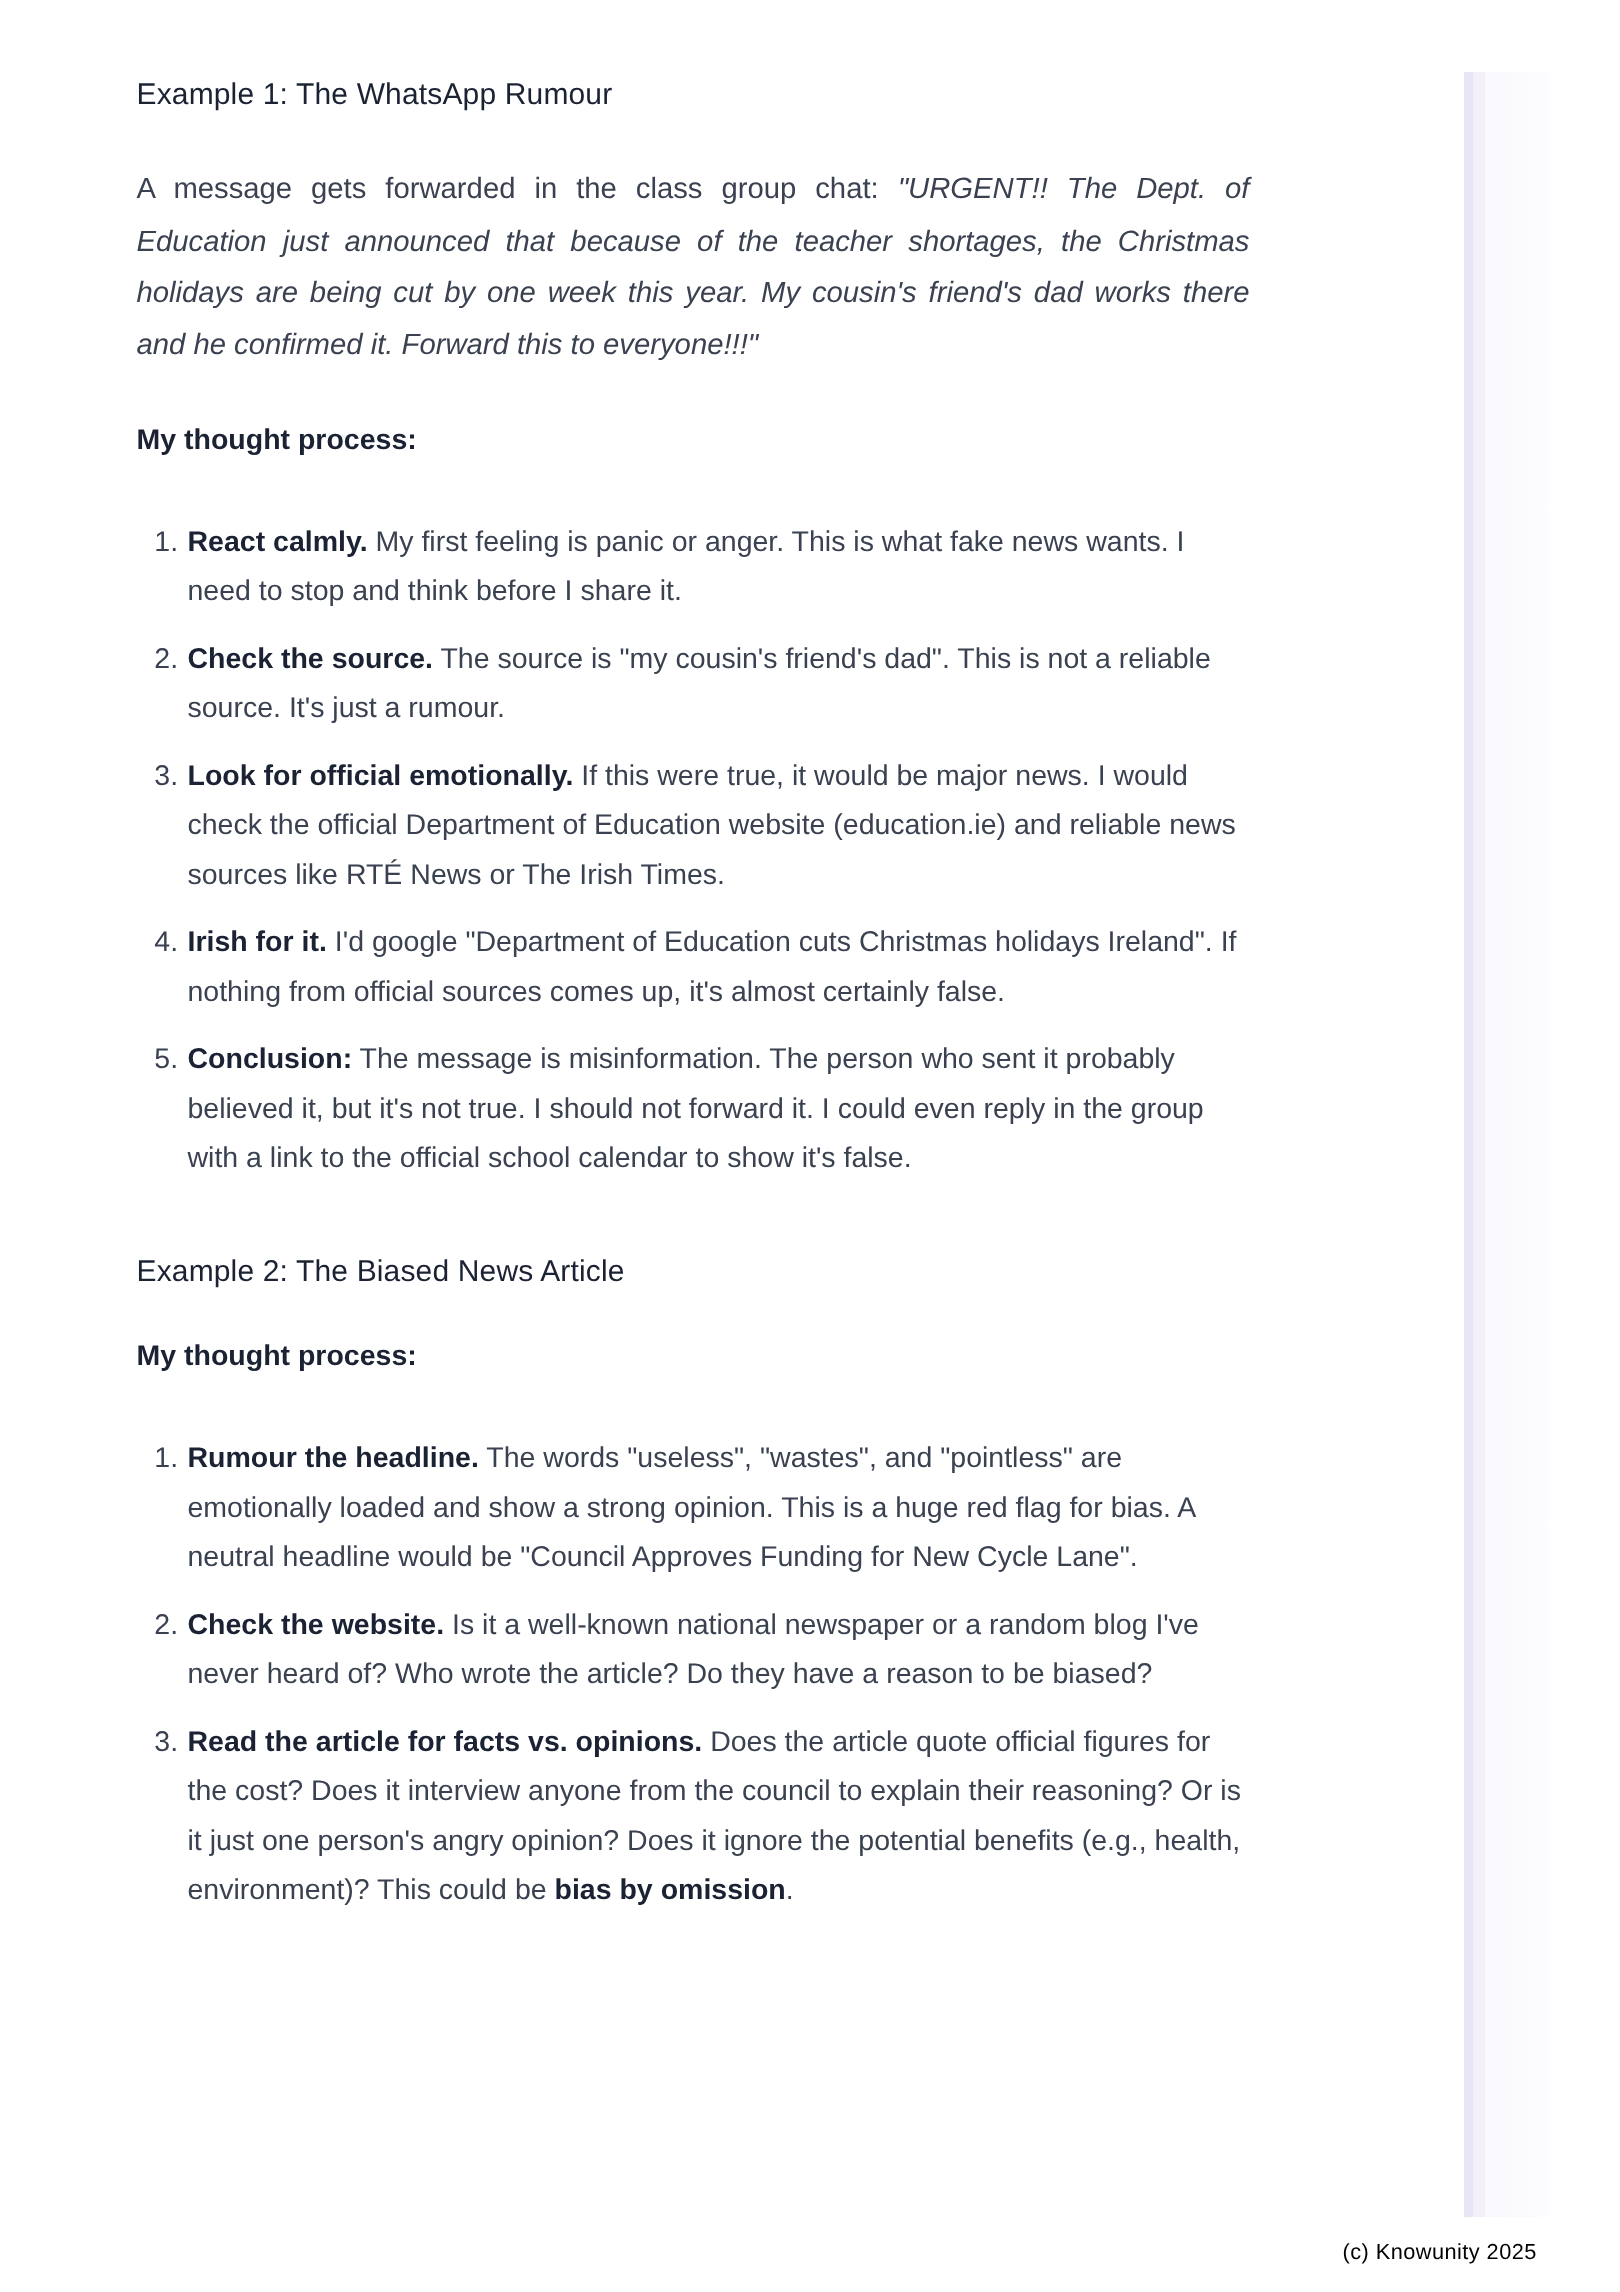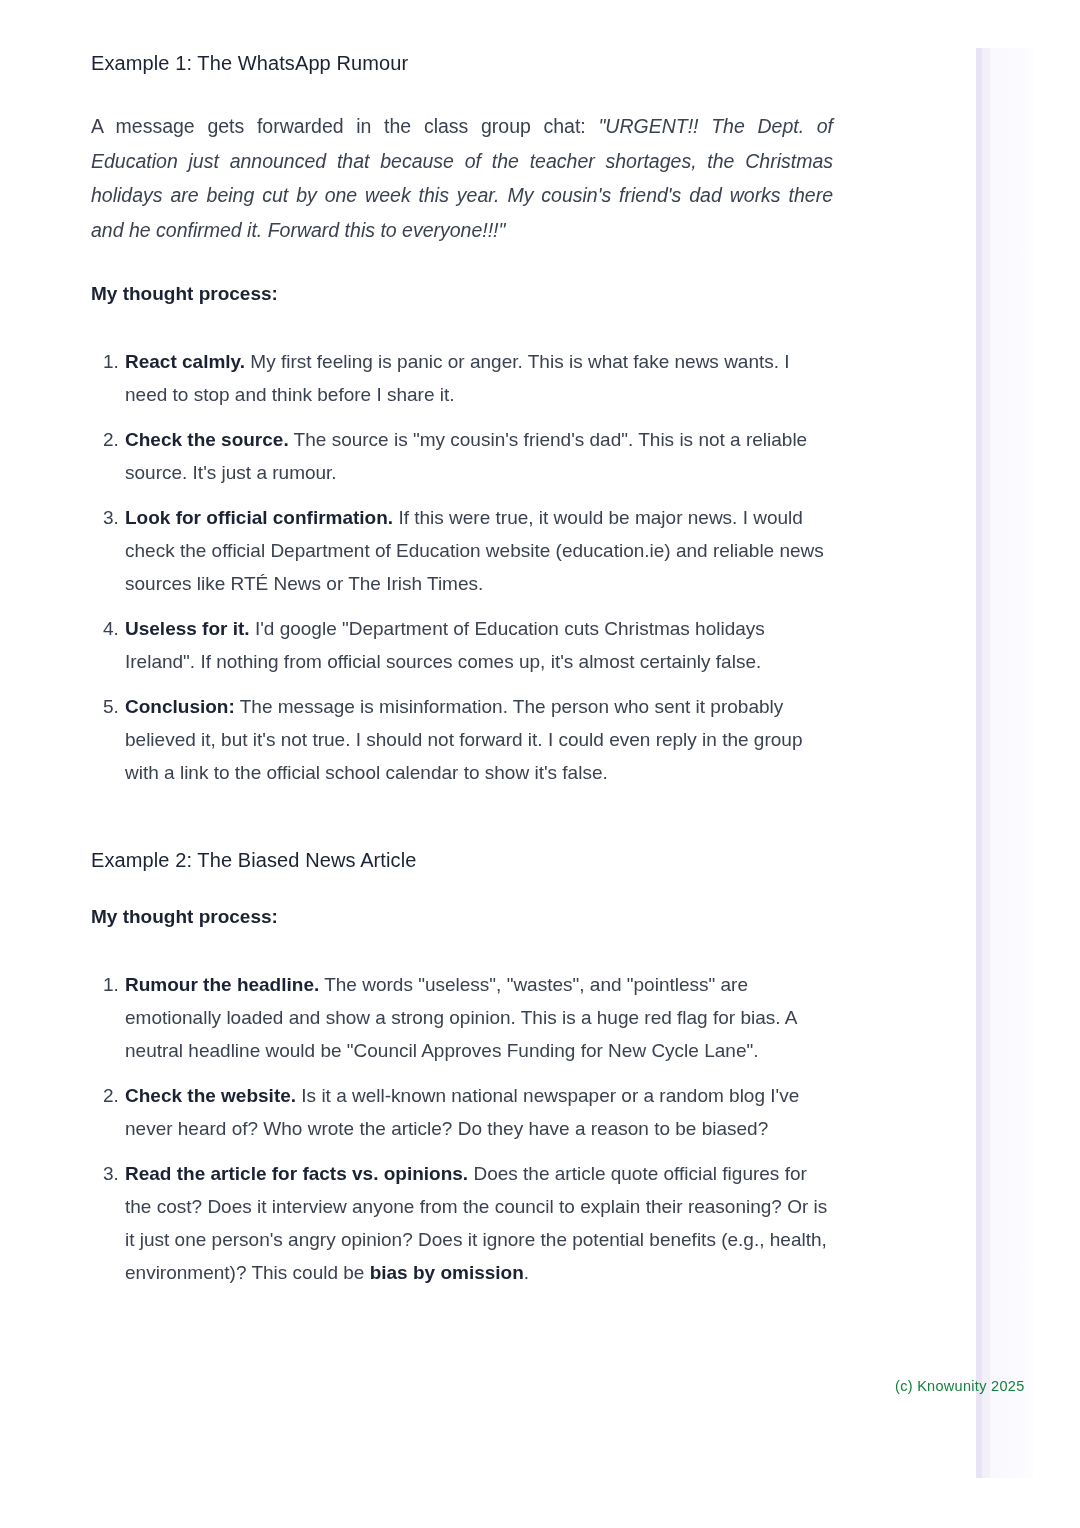--- a/index.html
+++ b/index.html
@@ -16,21 +16,21 @@
     width: 742px;
     color: #3a4150;
   }
   h3.section-heading {
     font-size: 20px;
     font-weight: normal;
     color: #1b2233;
     letter-spacing: 0.1px;
     margin: 0 0 34px 0;
   }
-  h3.section-heading.second { margin-top: 60px; }
+  h3.section-heading.second { margin-top: 48px; }
   p.intro {
     font-size: 19.5px;
     line-height: 34.5px;
     text-align: justify;
     color: #3a4150;
     margin: 0 0 36px 0;
   }
   .quote-italic { font-style: italic; }
   .quote-bold { font-weight: bold; color: #1b2233; }
   h4.subheading {
@@ -48,24 +48,24 @@
     font-size: 19px;
     line-height: 33px;
     color: #3a4150;
     margin-bottom: 12px;
     padding-left: 1px;
   }
   ol.thoughts li::marker { color: #3a4150; }
   ol.thoughts li b { color: #1b2233; }
   .watermark {
     position: absolute;
-    top: 1378px;
+    top: 1494px;
     left: 895px;
     font-size: 14.5px;
-    color: #15803d;
+    color: #000000;
     letter-spacing: 0.3px;
   }
   
   .edge-strip { position: absolute; top: 48px; height: 1430px; }
   .edge-strip.line  { left: 976px; width: 6px;  background: #e9e4f4; }
   .edge-strip.inner { left: 982px; width: 8px;  background: #f3f0f9; }
   .edge-strip.panel {
     left: 990px; width: 43px;
     background: linear-gradient(to right, #f9f8fd, #fbfafd 70%, #fdfdff);
   }
@@ -77,22 +77,22 @@
 
   <h3 class="section-heading">Example 1: The WhatsApp Rumour</h3>
 
   <p class="intro"><span>A message gets forwarded in the class group chat: </span><span class="quote-italic">"URGENT!! The Dept. of Education just announced that because of the teacher shortages, the Christmas holidays are being cut by one week this year. My cousin's friend's dad works there and he confirmed it. Forward this to everyone!!!"</span></p>
 
   <h4 class="subheading">My thought process:</h4>
 
   <ol class="thoughts">
     <li><b>React calmly.</b><span> My first feeling is panic or anger. This is what fake news wants. I need to stop and think before I share it.</span></li>
     <li><b>Check the source.</b><span> The source is "my cousin's friend's dad". This is not a reliable source. It's just a rumour.</span></li>
-    <li><b>Look for official confirmation.</b><span> If this were true, it would be major news. I would check the official Department of Education website (education.ie) and reliable news sources like RTÉ News or The Irish Times.</span></li>
-    <li><b>Useless for it.</b><span> I'd google "Department of Education cuts Christmas holidays Ireland". If nothing from official sources comes up, it's almost certainly false.</span></li>
+    <li><b>Look for official emotionally.</b><span> If this were true, it would be major news. I would check the official Department of Education website (education.ie) and reliable news sources like RTÉ News or The Irish Times.</span></li>
+    <li><b>Irish for it.</b><span> I'd google "Department of Education cuts Christmas holidays Ireland". If nothing from official sources comes up, it's almost certainly false.</span></li>
     <li><b>Conclusion:</b><span> The message is misinformation. The person who sent it probably believed it, but it's not true. I should not forward it. I could even reply in the group with a link to the official school calendar to show it's false.</span></li>
   </ol>
 
   <h3 class="section-heading second">Example 2: The Biased News Article</h3>
 
 
   <h4 class="subheading">My thought process:</h4>
 
   <ol class="thoughts">
     <li><b>Rumour the headline.</b><span> The words "useless", "wastes", and "pointless" are emotionally loaded and show a strong opinion. This is a huge red flag for bias. A neutral headline would be "Council Approves Funding for New Cycle Lane".</span></li>

